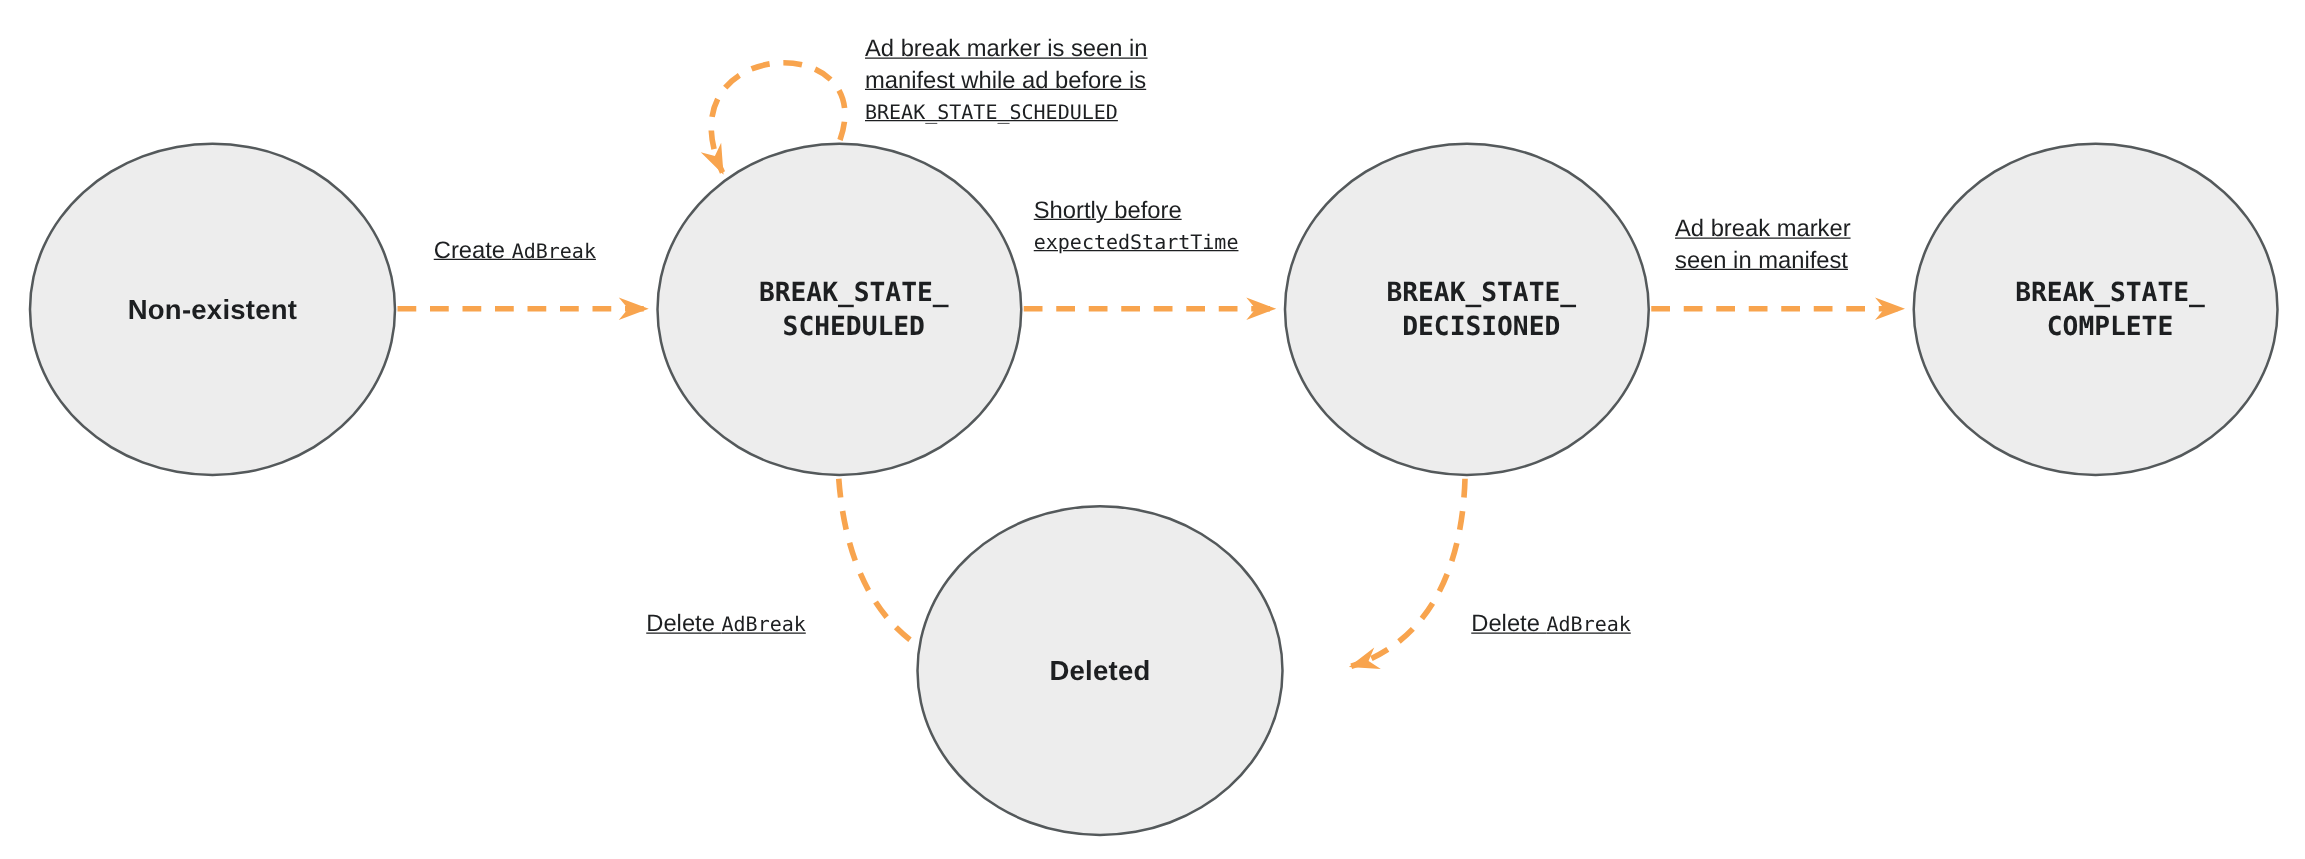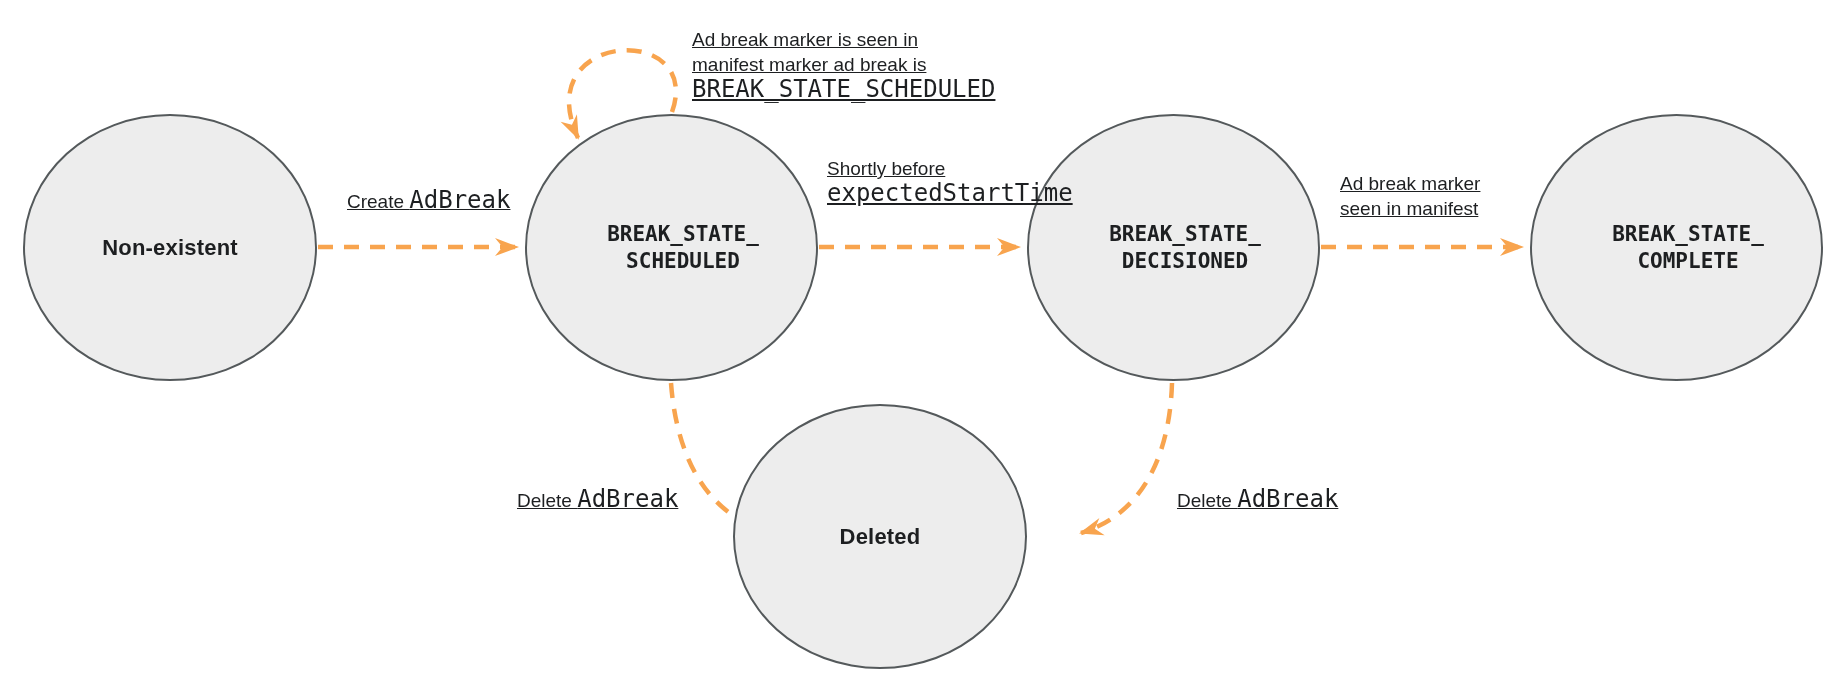--- a/index.html
+++ b/index.html
@@ -51,21 +51,21 @@
   }
   .edge-label {
     position: absolute;
     font-size: 19px;
     line-height: 25px;
     white-space: nowrap;
     color: #1d1f21;
     text-decoration: underline;
   }
   .sans { font-family: "Liberation Sans", sans-serif; }
-  .mono { font-family: "DejaVu Sans Mono", "Liberation Mono", monospace; font-size: 24px; }
+  .mono { font-family: "DejaVu Sans Mono", "Liberation Mono", monospace; font-size: 16px; }
 </style>
 </head>
 <body>
 
 <div class="canvas">
 
   <svg class="edges-layer" width="1844" height="687" viewBox="0 0 1844 687" xmlns="http://www.w3.org/2000/svg">
     <defs>
       <marker id="arrowhead" markerUnits="userSpaceOnUse" markerWidth="28" markerHeight="22" viewBox="0 0 28 22" refX="24" refY="11" orient="auto">
         <path d="M2 2 L26 11 L2 20 L9.5 11 Z" fill="#F8A44E"></path>
@@ -101,21 +101,21 @@
   <div class="node node-sans" style="left:733px; top:404px; width:294px; height:265px;">
     <span class="node-label">Deleted</span>
   </div>
 
   <div class="edge-label" style="left:347px; top:188px;">
     <span class="sans">Create </span><span class="mono">AdBreak</span>
   </div>
 
   <div class="edge-label" style="left:692px; top:27px;">
     <div class="sans">Ad break marker is seen in</div>
-    <div class="sans">manifest marker ad break is</div>
+    <div class="sans">manifest while ad before is</div>
     <div class="mono">BREAK_STATE_SCHEDULED</div>
   </div>
 
   <div class="edge-label" style="left:827px; top:156px;">
     <div class="sans">Shortly before</div>
     <div class="mono">expectedStartTime</div>
   </div>
 
   <div class="edge-label" style="left:1340px; top:171px;">
     <div class="sans">Ad break marker</div>

